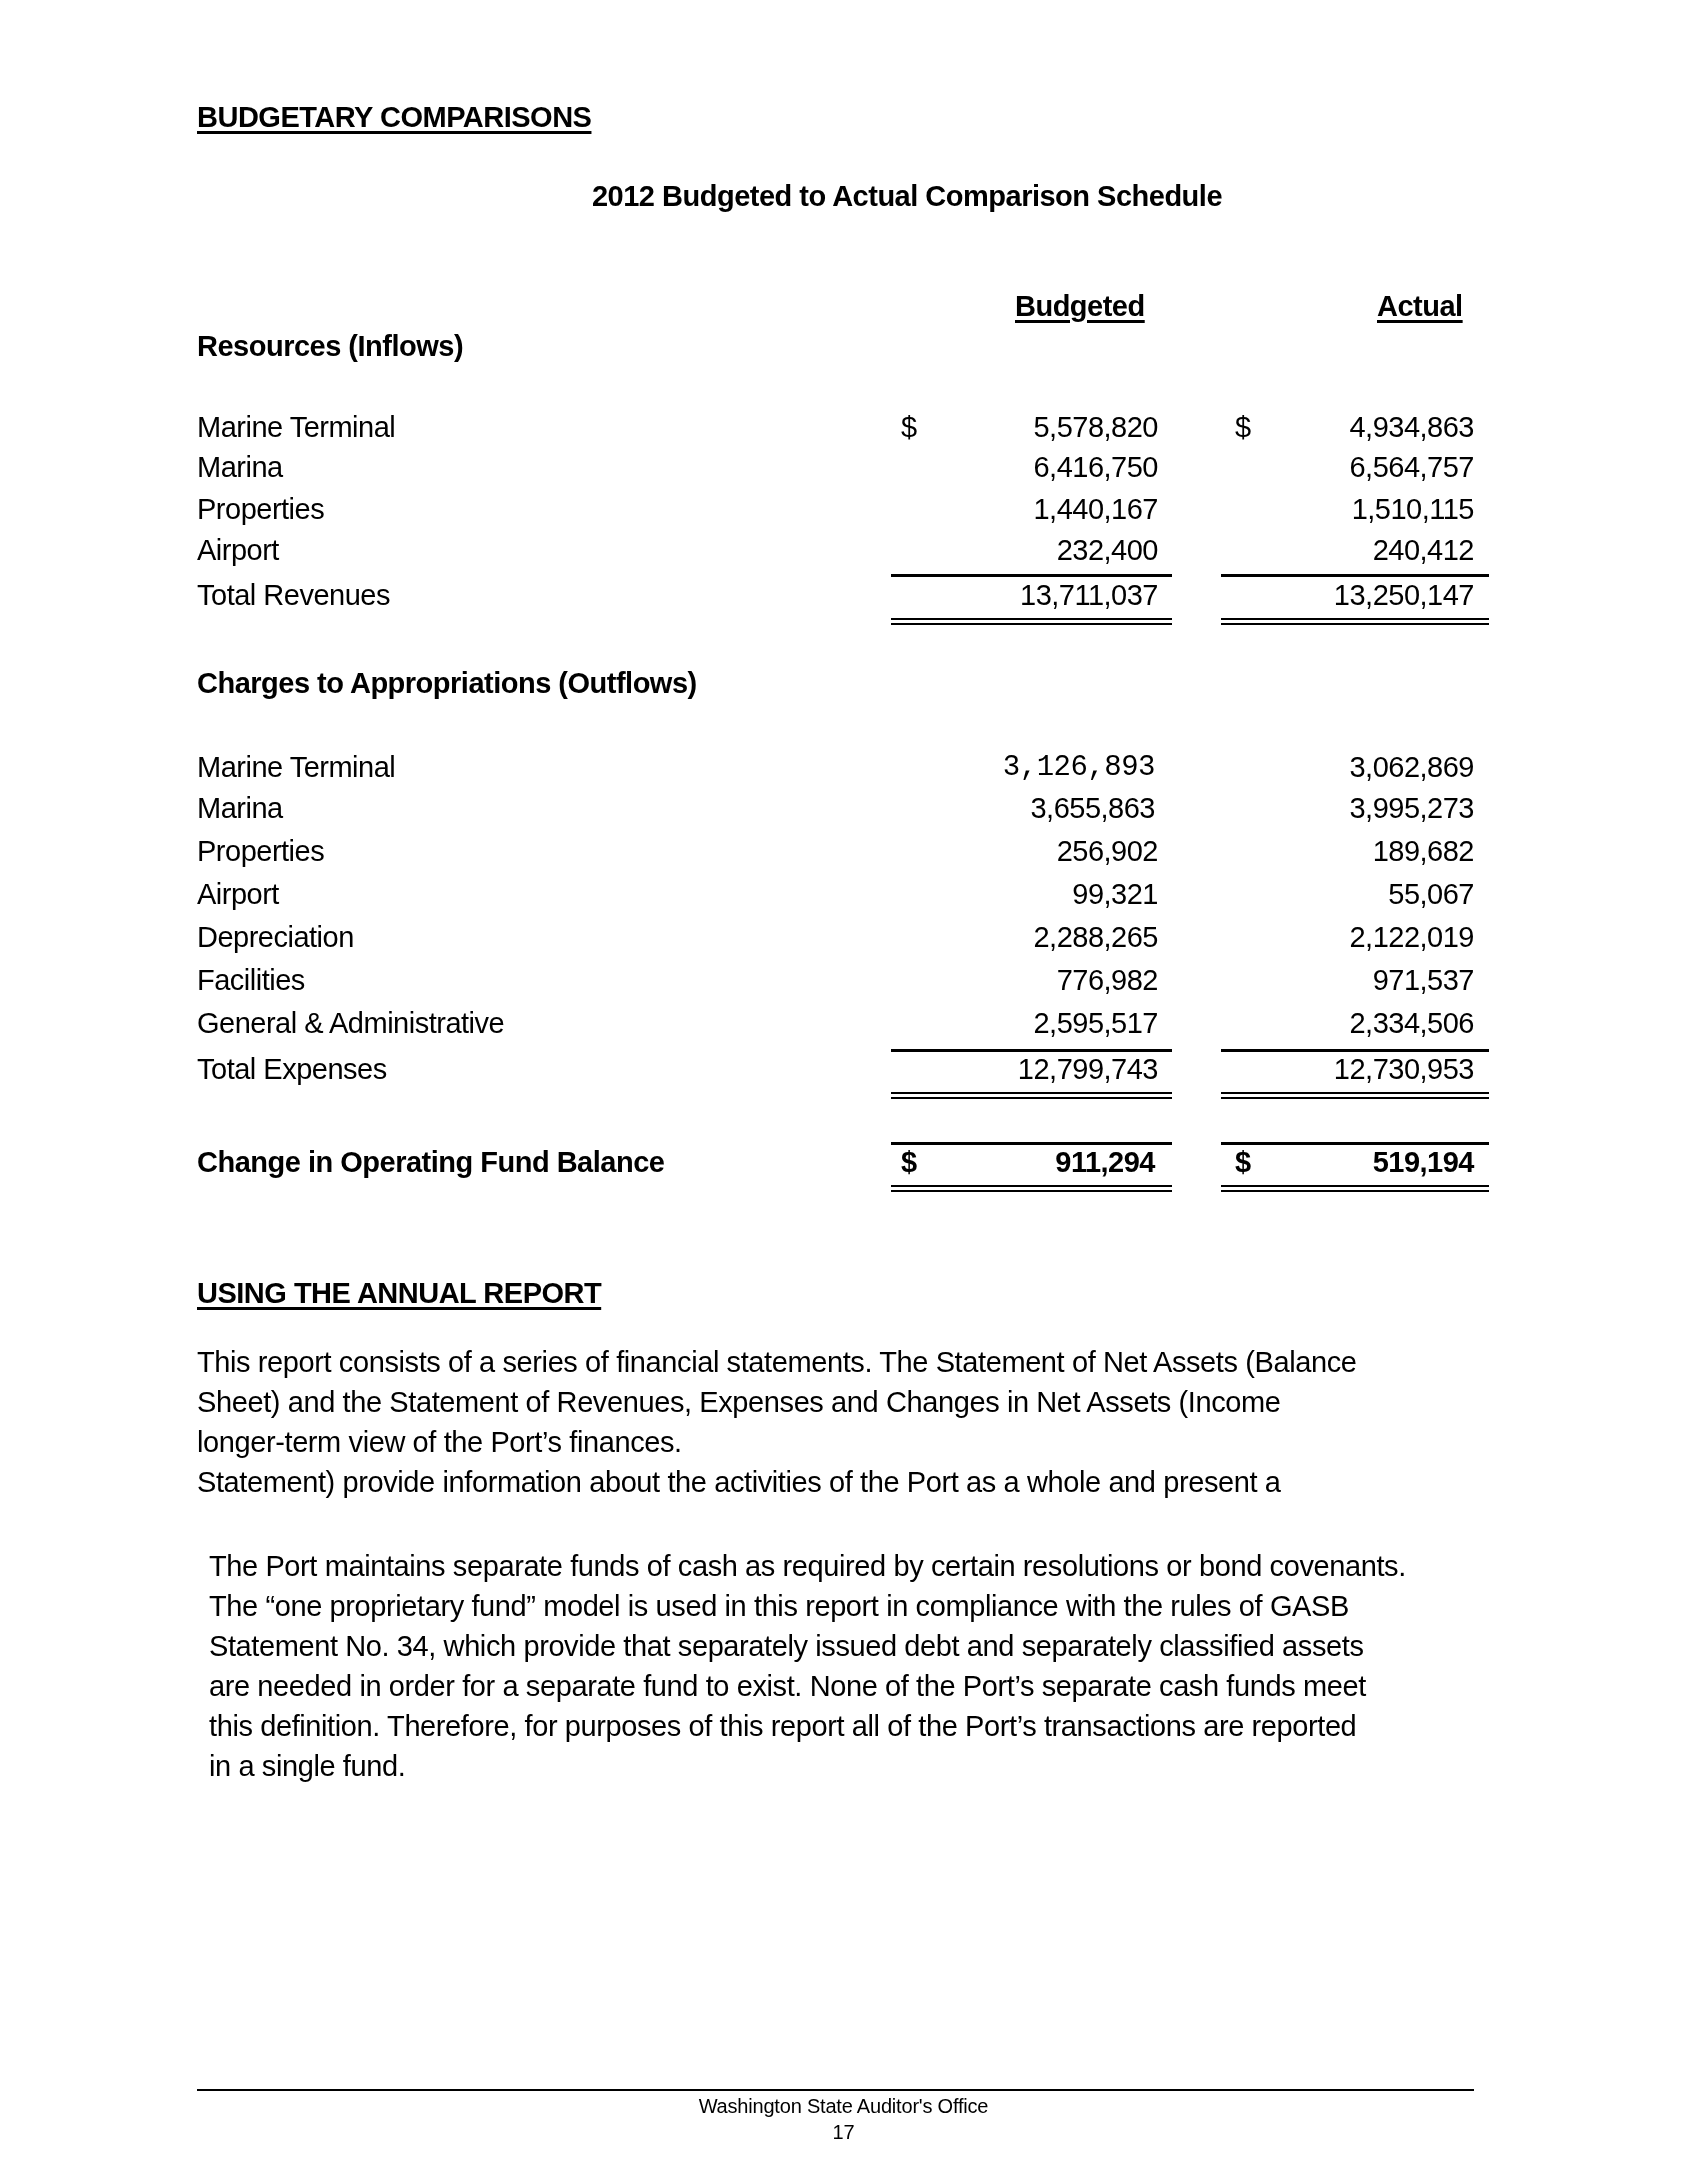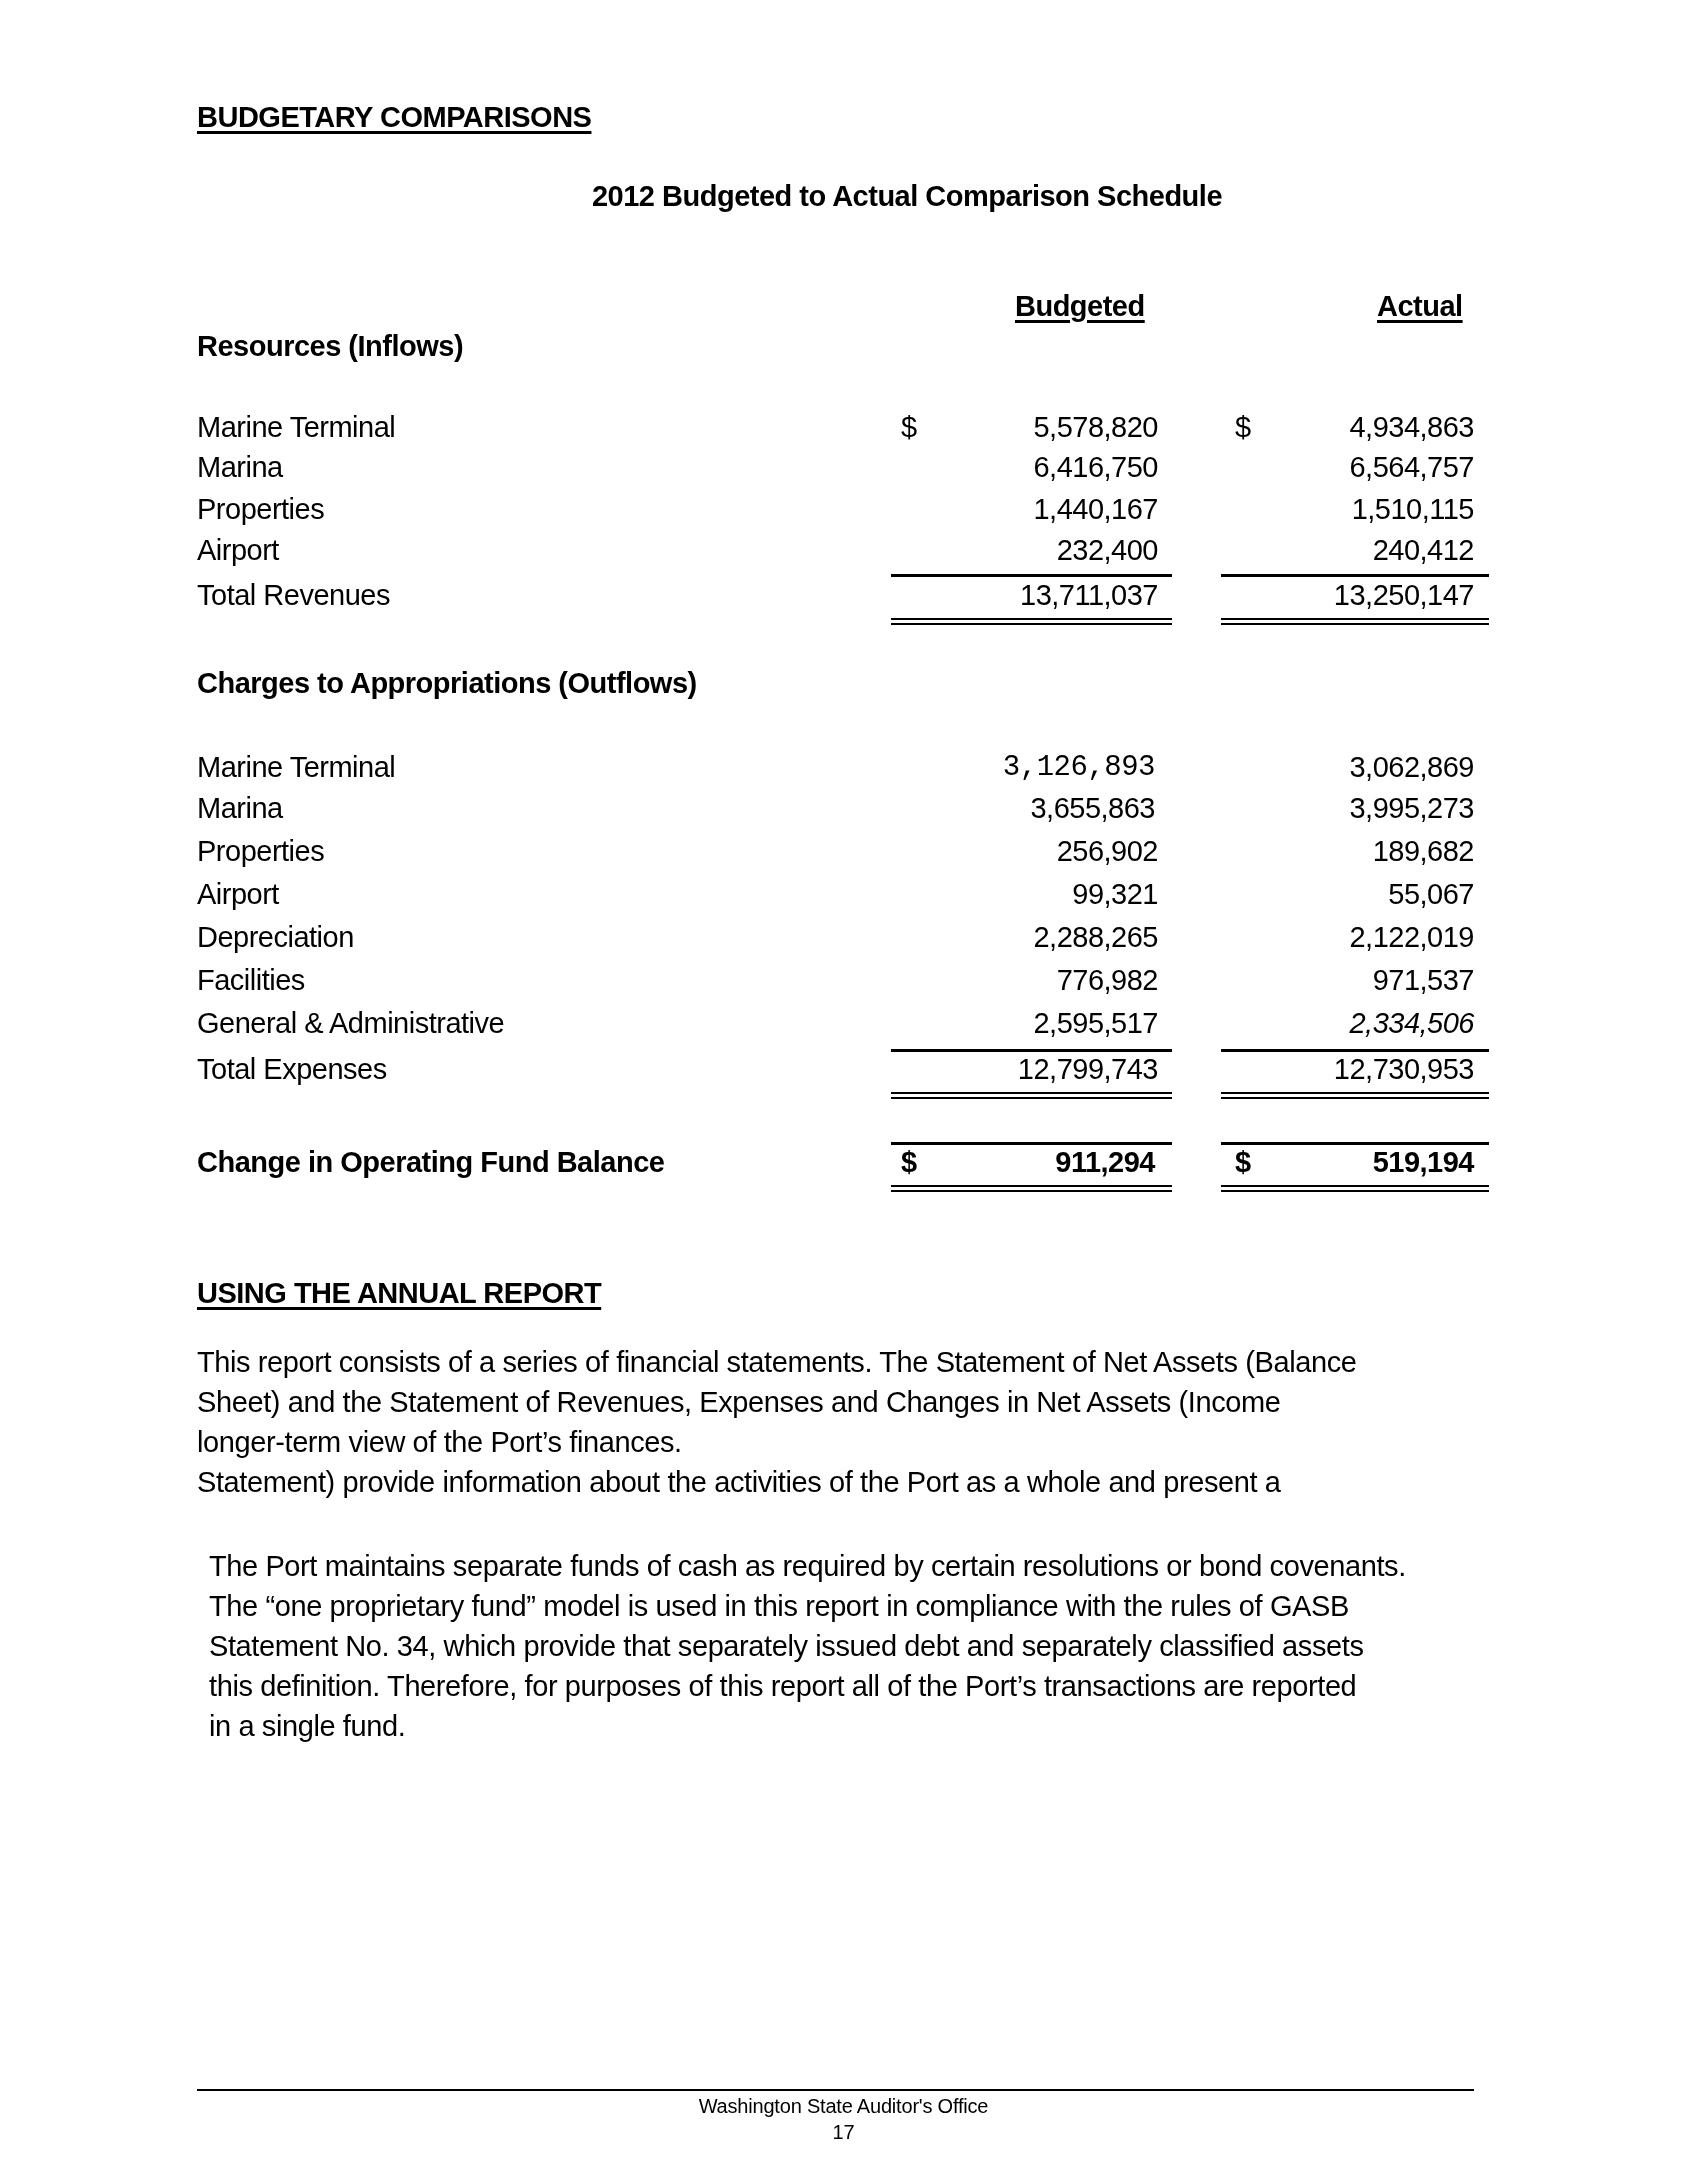--- a/index.html
+++ b/index.html
@@ -81,21 +81,21 @@
   <div class="abs txt" style="left:197px; top:921px;">Depreciation</div>
   <div class="abs txt num" style="left:894px; top:921px;">2,288,265</div>
   <div class="abs txt num" style="left:1210px; top:921px;">2,122,019</div>
 
   <div class="abs txt" style="left:197px; top:964px;">Facilities</div>
   <div class="abs txt num" style="left:894px; top:964px;">776,982</div>
   <div class="abs txt num" style="left:1210px; top:964px;">971,537</div>
 
   <div class="abs txt" style="left:197px; top:1007px;">General &amp; Administrative</div>
   <div class="abs txt num" style="left:894px; top:1007px;">2,595,517</div>
-  <div class="abs txt num" style="left:1210px; top:1007px;font-style:italic;">2,334,506</div>
+  <div class="abs txt num" style="left:1210px; top:1007px;">2,334,506</div>
 
   <div class="line" style="left:891px; width:281px; top:1049px;"></div>
   <div class="line" style="left:1221px; width:268px; top:1049px;"></div>
 
   <div class="abs txt" style="left:197px; top:1053px;">Total Expenses</div>
   <div class="abs txt num" style="left:894px; top:1053px;">12,799,743</div>
   <div class="abs txt num" style="left:1210px; top:1053px;">12,730,953</div>
 
   <div class="dline" style="left:891px; width:281px; top:1092px;"></div>
   <div class="dline" style="left:1221px; width:268px; top:1092px;"></div>
@@ -119,20 +119,21 @@
   <span>This report consists of a series of financial statements.  The Statement of Net Assets (Balance</span>
   <span>Sheet) and the Statement of Revenues, Expenses and Changes in Net Assets (Income</span>
   <span>longer-term view of the Port’s finances.</span>
   <span>Statement) provide information about the activities of the Port as a whole and present a</span>
 </div>
 
 <div class="para" style="top:1546px;margin-left:12px;">
   <span>The Port maintains separate funds of cash as required by certain resolutions or bond covenants.</span>
   <span>The “one proprietary fund” model is used in this report in compliance with the rules of GASB</span>
   <span>Statement No. 34, which provide that separately issued debt and separately classified assets</span>
+  <span>are needed in order for a separate fund to exist.  None of the Port’s separate cash funds meet</span>
   <span>this definition.  Therefore, for purposes of this report all of the Port’s transactions are reported</span>
   <span>in a single fund.</span>
 </div>
 
 <div class="line" style="left:197px; width:1277px; top:2089px; height:1.6px;"></div>
 <div class="abs footer-text" style="top:2095px;">Washington State Auditor's Office</div>
 <div class="abs footer-text" style="top:2121px;">17</div>
 
 
 </body></html>

